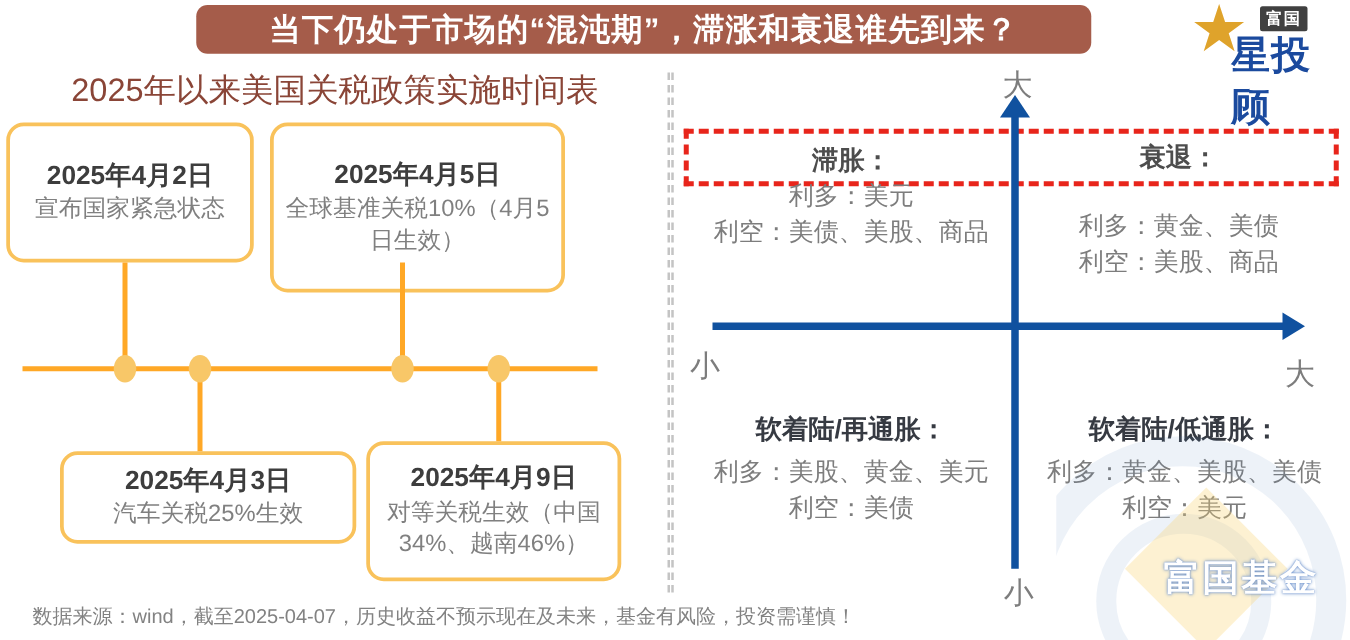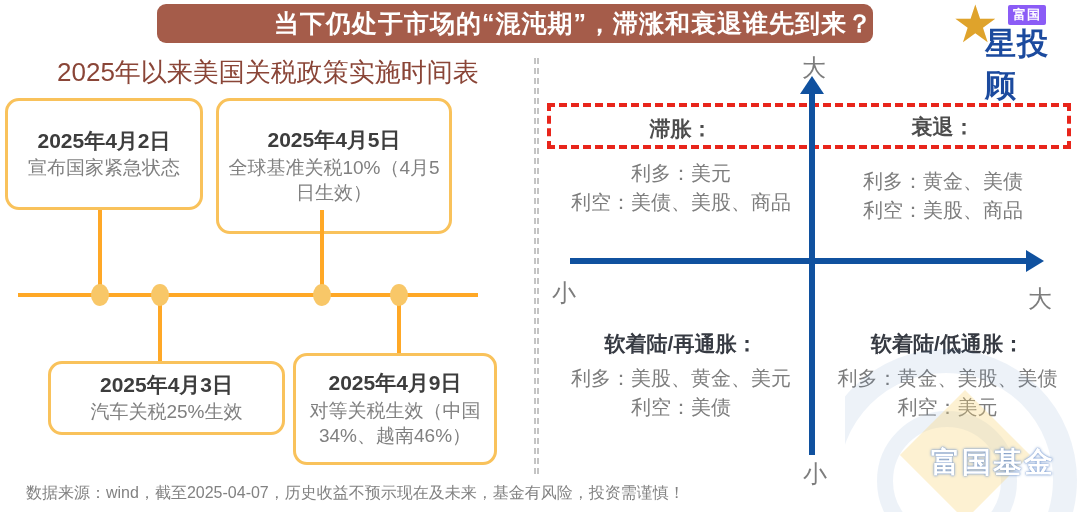--- a/index.html
+++ b/index.html
@@ -3,26 +3,26 @@
 <meta charset="utf-8">
 <style>
   * { margin:0; padding:0; box-sizing:border-box; }
   html,body { width:1080px; height:512px; background:#ffffff; overflow:hidden;
               font-family:"Liberation Sans","DejaVu Sans",sans-serif; }
   #stage { position:relative; width:1080px; height:512px; background:#fff; }
 
   
   .banner { position:absolute; left:157px; top:4px; width:716px; height:39px;
             background:#A55C4A; border-radius:9px; display:flex; align-items:center;
-            justify-content:flex-end; color:#fff; font-size:25px; font-weight:700; letter-spacing:1px; }
+            justify-content:center; color:#fff; font-size:25px; font-weight:700; letter-spacing:1px; }
 
   
   .logo { position:absolute; left:952px; top:2px; width:125px; height:54px; }
   .logo .star { position:absolute; left:0px; top:-8px; font-size:52px; color:#DFA32B; line-height:60px; }
-  .logo .brand { position:absolute; left:56px; top:3px; background:#8b5cf6; color:#fff;
+  .logo .brand { position:absolute; left:56px; top:3px; background:#404040; color:#fff;
                  font-size:13px; font-weight:700; padding:1px 5px; border-radius:2px; letter-spacing:1px; }
   .logo .product { position:absolute; left:33px; top:21px; color:#1B4A9E; font-size:31px;
                    font-weight:700; letter-spacing:1px; }
 
   
   .tl-title { position:absolute; left:57px; top:55px; font-size:26px; font-weight:400; color:#8A4537; }
   .event-box { position:absolute; border:3px solid #F9C25B; border-radius:14px; background:#fff;
                display:flex; flex-direction:column; align-items:center; justify-content:center;
                text-align:center; padding:6px 8px; }
   .event-date { font-size:21px; font-weight:700; color:#3D3D3D; line-height:1.35; }
@@ -54,21 +54,21 @@
   .al-left   { left:552px; top:277px; }
   .al-right  { left:1028px; top:283px; }
 
   .hl-box { position:absolute; left:547px; top:103px; width:524px; height:46px;
             border:4px dashed #E8251B; }
 
   .quad { position:absolute; text-align:center; }
   .quad .q-name { font-size:21px; font-weight:700; color:#4D4D4D; line-height:28px; }
   .quad .q-line { font-size:20px; color:#7D7D7D; line-height:29px; }
   .q1 { left:545px; top:115px; width:272px; }
-  .q1 .q-name { margin-bottom:16px; }
+  .q1 .q-name { }
   .q2 { left:812px; top:113px; width:262px; }
   .q2 .q-name { margin-bottom:26px; }
   .q3 { left:545px; top:330px; width:272px; }
   .q4 { left:815px; top:330px; width:265px; }
   .q3 .q-name, .q4 .q-name { color:#363A42; margin-bottom:6px; }
 
   
   .wm { position:absolute; right:0; bottom:0; width:235px; height:185px; overflow:hidden; }
   .wm-circle-outer { position:absolute; left:-30px; top:22px; width:262px; height:262px;
                      border:24px solid rgba(80,125,190,0.10); border-radius:50%; }

